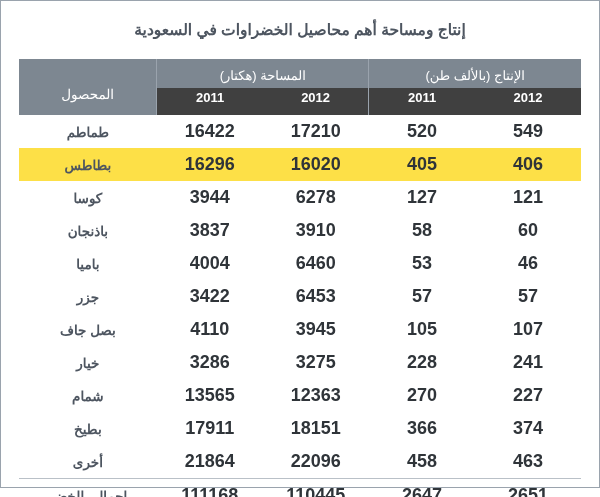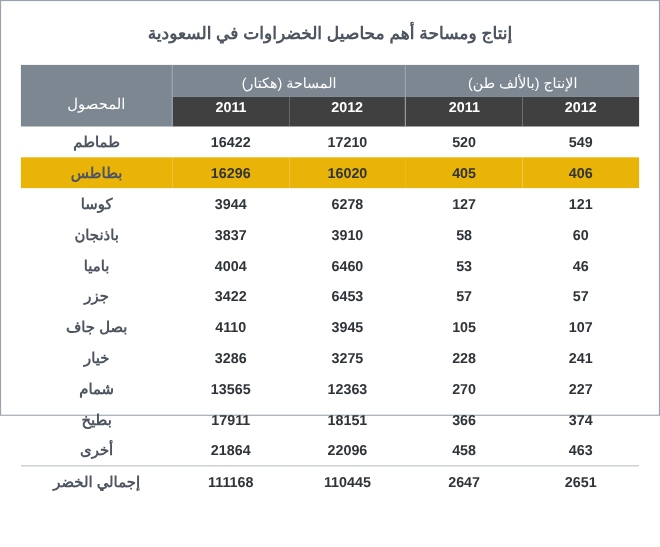--- a/index.html
+++ b/index.html
@@ -9,21 +9,21 @@
   body {
     width: 600px;
     height: 497px;
     background: #ffffff;
     font-family: "Liberation Sans", sans-serif;
     overflow: hidden;
   }
   .page {
     position: relative;
     width: 600px;
-    height: 378px;
+    height: 488px;
     box-sizing: border-box;
     background: #ffffff;
     border: 1px solid #9aa3ad;
     display: flex;
     flex-direction: column;
   }
   .title-bar {
     height: 58px;
     display: flex;
     align-items: center;
@@ -70,33 +70,33 @@
     font-size: 13px;
     font-weight: bold;
     padding: 2px 6px 10px 6px;
     text-align: center;
     vertical-align: middle;
   }
   .hdr-sep {
     border-right: 1px solid #9aa3ad;
   }
   tbody td {
-    font-size: 13px;
+    font-size: 18px;
     color: #2f3439;
     text-align: center;
     padding: 6px 6px;
     font-weight: bold;
     white-space: nowrap;
   }
   tbody td.crop {
     color: #4d5560;
     font-size: 13.5px;
   }
   tbody tr.alt td {
-    background: #eab308;
+    background: #fde047;
   }
   tbody tr.total td {
     border-top: 1px solid #b9c0c7;
   }
 </style>
 </head>
 <body>
 
 <div class="page">
 

